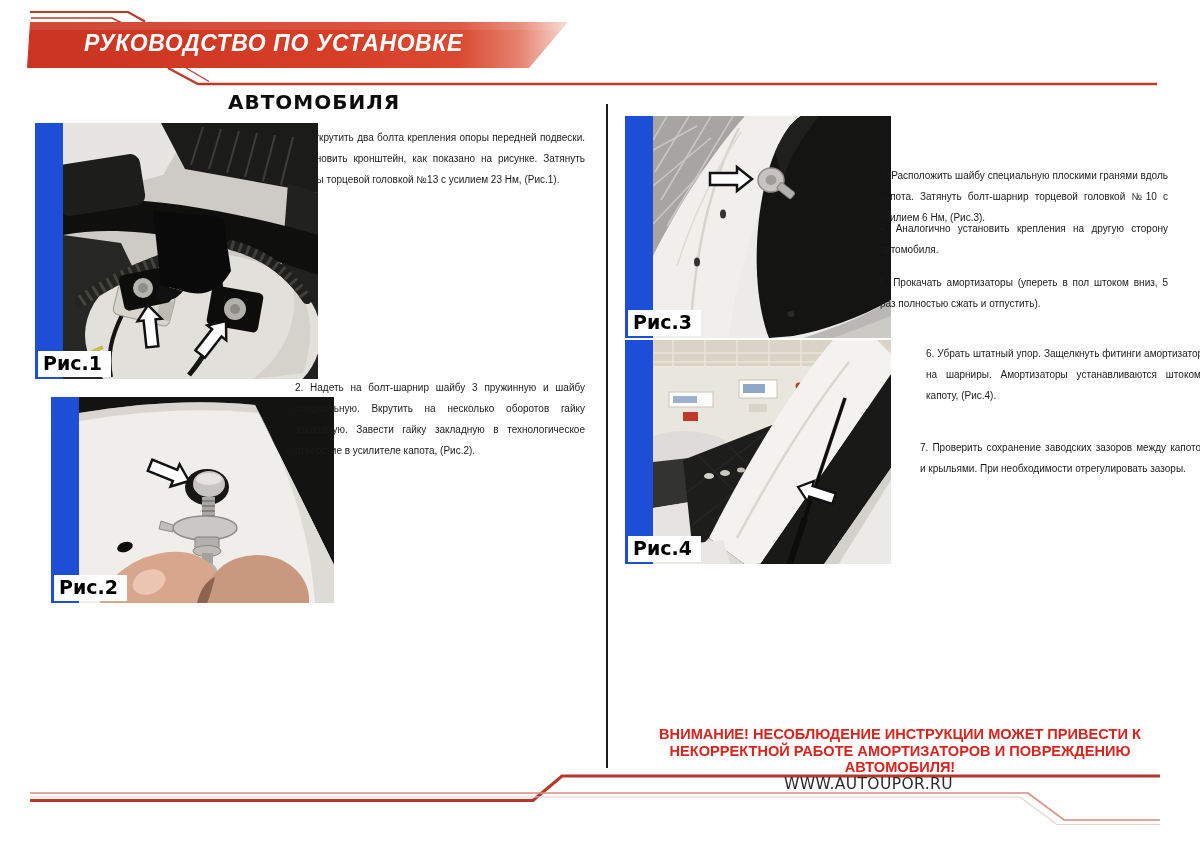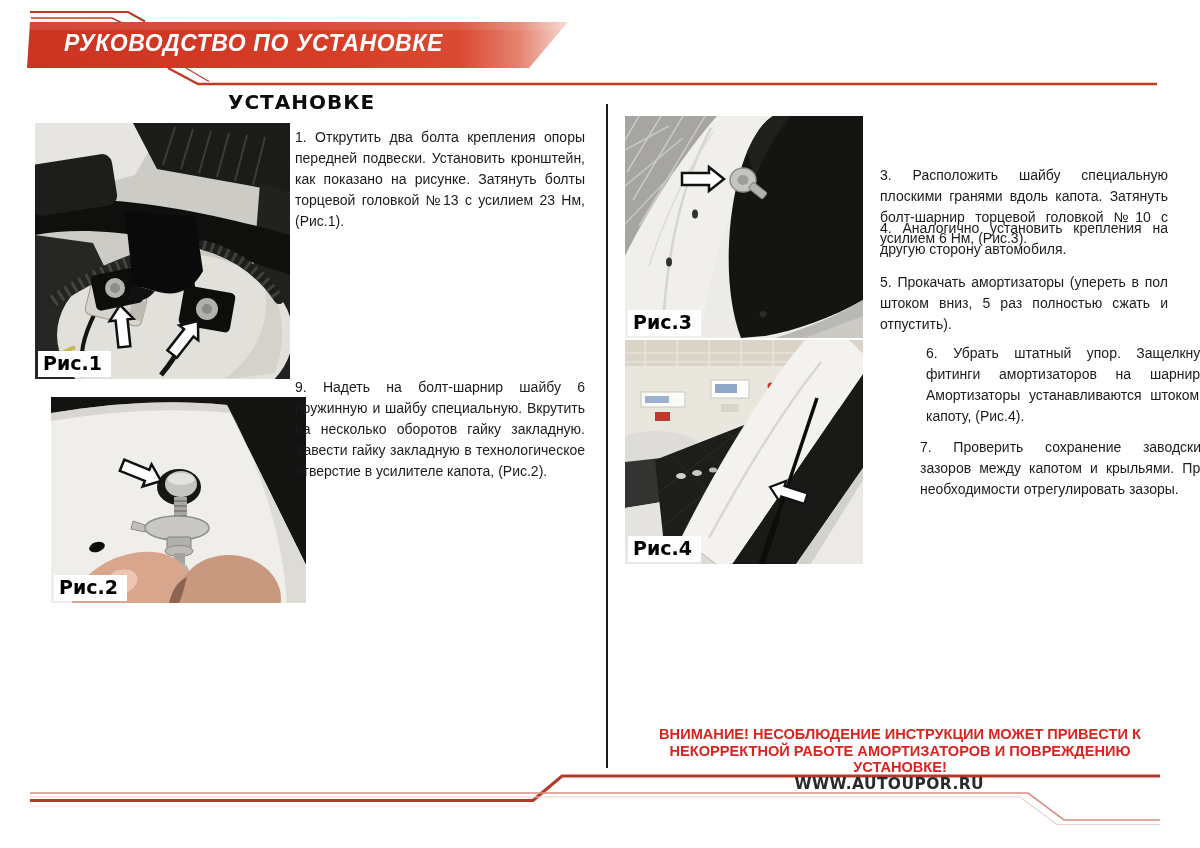--- a/index.html
+++ b/index.html
@@ -1,35 +1,35 @@
 <!DOCTYPE html>
 <html><head>
 <meta charset="utf-8">
 <style>
   html,body{margin:0;padding:0;background:#ffffff;}
   .page{position:relative;width:1200px;height:848px;background:#ffffff;overflow:hidden;
         font-family:"Liberation Sans",sans-serif;}
   .header-art{position:absolute;left:0;top:0;}
-  .banner-title{position:absolute;left:64px;top:30px;font-style:italic;font-weight:700;
+  .banner-title{position:absolute;left:84px;top:30px;font-style:italic;font-weight:700;
         font-size:23px;color:#ffffff;letter-spacing:0.6px;white-space:nowrap;}
   .section-title{position:absolute;left:228px;top:90px;font-size:20px;font-weight:700;
         color:#0c0c0c;letter-spacing:1px;font-family:"DejaVu Sans",sans-serif;}
   .divider{position:absolute;left:606px;top:104px;width:2px;height:664px;background:#1c1c1c;}
-  .photo{position:absolute;overflow:hidden;background:#1d4ed8;}
+  .photo{position:absolute;overflow:hidden;background:#1d4ed8;padding-left:28px;}
   .photo svg{display:block;}
   .figlabel{position:absolute;left:3px;bottom:2px;background:#ffffff;font-weight:700;
         font-size:19px;line-height:25px;padding:0 9px 1px 5px;color:#000;
         font-family:"DejaVu Sans",sans-serif;}
-  .step{position:absolute;width:290px;font-size:14px;line-height:21px;color:#1b1b1b;
+  .step{position:absolute;width:290px;font-size:10px;line-height:21px;color:#1b1b1b;
         text-align:justify;margin:0;}
   .step.right{width:288px;}
   .warning{position:absolute;left:630px;top:726px;width:540px;text-align:center;
         color:#da241e;font-weight:700;font-size:14.6px;line-height:16.5px;}
-  .website{position:absolute;left:784px;top:775px;width:200px;text-align:right;
-        font-weight:700;font-size:15.5px;color:#2b2b2b;letter-spacing:0.4px;
+  .website{position:absolute;left:784px;top:775px;width:200px;text-align:left;
+        font-weight:400;font-size:15.5px;color:#2b2b2b;letter-spacing:0.4px;
         font-family:"DejaVu Sans",sans-serif;}
   .footer-art{position:absolute;left:0;top:760px;}
 </style>
 </head>
 <body>
 
 <div class="page">
 
   <svg class="header-art" width="1200" height="92" viewBox="0 0 1200 92">
     <defs>
@@ -47,21 +47,21 @@
     </g>
     <polygon points="30,22 568,22 529,68 27,68" fill="url(#bannerGrad)"></polygon>
     <polygon points="30,22 568,22 561,30 30,30" fill="#ffffff" opacity="0.10"></polygon>
     <g>
       <path d="M168,68 L198,84 L1157,84" fill="none" stroke="#c03a27" stroke-width="2.4"></path>
       <path d="M186,68 L209,81.5" fill="none" stroke="#c03a27" stroke-width="1.2"></path>
     </g>
   </svg>
   <div class="banner-title">РУКОВОДСТВО ПО УСТАНОВКЕ</div>
 
-  <div class="section-title">УСТАНОВКЕ</div>
+  <div class="section-title">АВТОМОБИЛЯ</div>
 
   <div class="divider"></div>
 
   <figure class="photo" style="left:35px;top:123px;width:255px;height:256px;margin:0;">
     <svg width="255" height="256" viewBox="0 0 255 256">
       <rect width="255" height="256" fill="#cdcbc6"></rect>
       <path d="M0,0 L130,0 L100,52 L0,78 Z" fill="#e7e5e1"></path>
       <path d="M98,0 L255,0 L255,70 L122,46 Z" fill="#1b1b19"></path>
       <g stroke="#3c3c38" stroke-width="2">
         <line x1="140" y1="4" x2="128" y2="42"></line>
@@ -240,29 +240,29 @@
       <line x1="192" y1="58" x2="134" y2="232" stroke="#0c0c0a" stroke-width="3.5"></line>
       <line x1="152" y1="178" x2="134" y2="232" stroke="#0c0c0a" stroke-width="6"></line>
       <g transform="translate(145,147) rotate(-72) scale(0.9)">
         <polygon points="0,0 -12,15 -6,15 -6,42 6,42 6,15 12,15" fill="#ffffff" stroke="#111111" stroke-width="2.5"></polygon>
       </g>
     </svg>
     <figcaption class="figlabel">Рис.4</figcaption>
   </figure>
 
   <p class="step" style="left:295px;top:127px;">1. Открутить два болта крепления опоры передней подвески. Установить кронштейн, как показано на рисунке. Затянуть болты торцевой головкой №13 с усилием 23 Нм, (Рис.1).</p>
-  <p class="step" style="left:295px;top:377px;">9. Надеть на болт-шарнир шайбу 6 пружинную и шайбу специальную. Вкрутить на несколько оборотов гайку закладную. Завести гайку закладную в технологическое отверстие в усилителе капота, (Рис.2).</p>
+  <p class="step" style="left:295px;top:377px;">2. Надеть на болт-шарнир шайбу 3 пружинную и шайбу специальную. Вкрутить на несколько оборотов гайку закладную. Завести гайку закладную в технологическое отверстие в усилителе капота, (Рис.2).</p>
 
   <p class="step right" style="left:880px;top:123px;margin-top:42px;">3. Расположить шайбу специальную плоскими гранями вдоль капота. Затянуть болт-шарнир торцевой головкой №10 с усилием 6 Нм, (Рис.3).</p>
   <p class="step right" style="left:880px;top:218px;">4. Аналогично установить крепления на другую сторону автомобиля.</p>
   <p class="step right" style="left:880px;top:272px;">5. Прокачать амортизаторы (упереть в пол штоком вниз, 5 раз полностью сжать и отпустить).</p>
   <p class="step right" style="left:880px;top:343px;margin-left:46px;">6. Убрать штатный упор. Защелкнуть фитинги амортизаторов на шарниры. Амортизаторы устанавливаются штоком к капоту, (Рис.4).</p>
   <p class="step right" style="left:920px;top:437px;">7. Проверить сохранение заводских зазоров между капотом и крыльями. При необходимости отрегулировать зазоры.</p>
 
-  <div class="warning">ВНИМАНИЕ! НЕСОБЛЮДЕНИЕ ИНСТРУКЦИИ МОЖЕТ ПРИВЕСТИ К НЕКОРРЕКТНОЙ РАБОТЕ АМОРТИЗАТОРОВ И ПОВРЕЖДЕНИЮ УСТАНОВКЕ!</div>
+  <div class="warning">ВНИМАНИЕ! НЕСОБЛЮДЕНИЕ ИНСТРУКЦИИ МОЖЕТ ПРИВЕСТИ К НЕКОРРЕКТНОЙ РАБОТЕ АМОРТИЗАТОРОВ И ПОВРЕЖДЕНИЮ АВТОМОБИЛЯ!</div>
 
   <svg class="footer-art" width="1200" height="88" viewBox="0 0 1200 88">
     <path d="M30,40.5 L533,40.5 L562,16 L1160,16" fill="none" stroke="#b4392b" stroke-width="3.2"></path>
     <path d="M30,33 L1028,33 L1064,60 L1160,60" fill="none" stroke="#d78f82" stroke-width="1.6"></path>
     <path d="M30,37 L1020,37 L1057,64.5 L1160,64.5" fill="none" stroke="#ead0ca" stroke-width="1.2"></path>
   </svg>
   <div class="website">WWW.AUTOUPOR.RU</div>
 
 </div>
 

